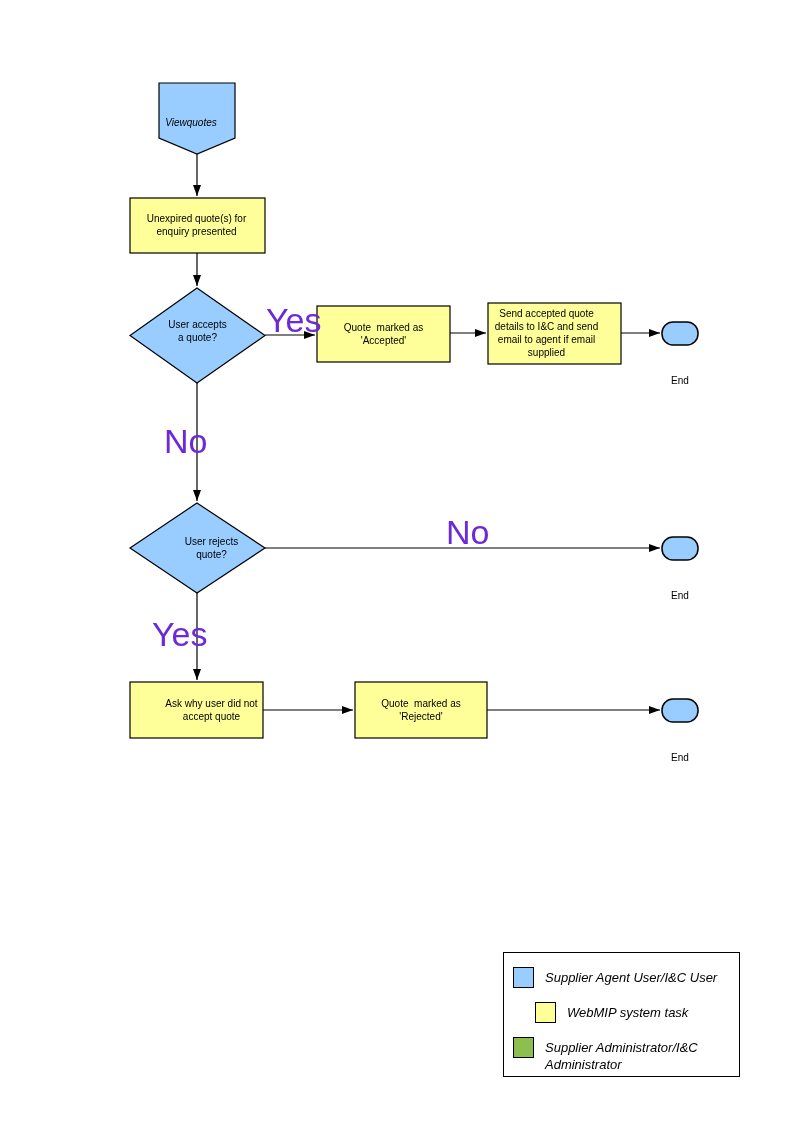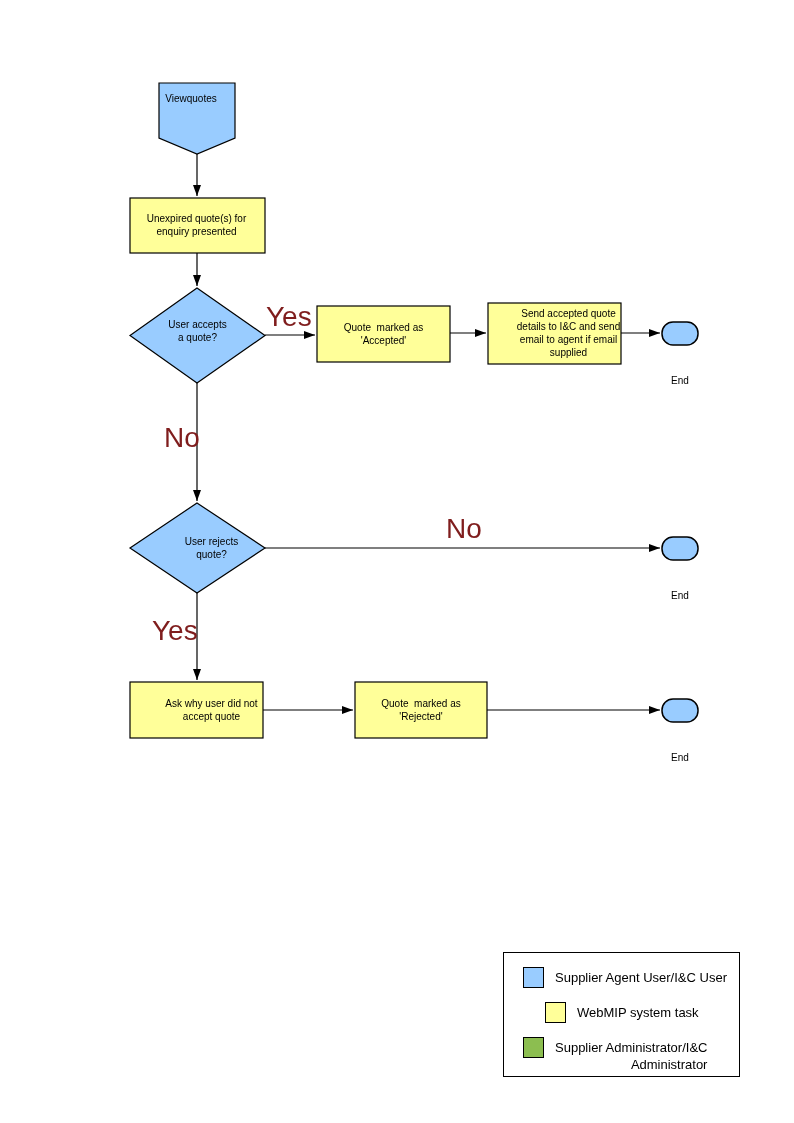--- a/index.html
+++ b/index.html
@@ -10,28 +10,28 @@
   }
   svg.layer { position:absolute; left:0; top:0; }
   .node-label {
     position:absolute; text-align:center; font-size:10px; line-height:13px;
     white-space:pre-wrap; color:#000;
   }
   .end-label {
     position:absolute; text-align:center; font-size:10px; line-height:13px; color:#000;margin-top:47px;
   }
   .edge-label {
-    position:absolute; font-size:28px; line-height:1; color:#7f1d1d;
+    position:absolute; font-size:34px; line-height:1; color:#6d28d9;
     letter-spacing:0px;
   }
   .legend {
     position:absolute; left:503px; top:952px; width:235px; height:123px;
     border:1px solid #000; background:#fff;
   }
-  .legend-row { position:absolute; left:19px; display:flex; align-items:flex-start; }
+  .legend-row { position:absolute; left:9px; display:flex; align-items:flex-start;font-style:italic; }
   .swatch { width:19px; height:19px; border:1px solid #000; flex:0 0 auto; margin-right:11px; }
   .legend-label { font-size:13px; line-height:17px; white-space:pre-wrap; padding-top:2px; }
 </style>
 </head>
 <body>
 
 <div id="canvas">
 
   <svg class="layer" width="794" height="1123" viewBox="0 0 794 1123">
     <defs>
@@ -60,32 +60,32 @@
     <rect x="355" y="682" width="132" height="56" stroke="#000" stroke-width="1.2" fill="#FFFF99"></rect>
 
     <polygon points="197,288 265,335.5 197,383 130,335.5" stroke="#000" stroke-width="1.2" fill="#99CCFF"></polygon>
     <polygon points="197,503 265,548 197,593 130,548" stroke="#000" stroke-width="1.2" fill="#99CCFF"></polygon>
 
     <rect x="662" y="322" width="36" height="23" rx="11" ry="11" stroke="#000" stroke-width="1.5" fill="#99CCFF"></rect>
     <rect x="662" y="537" width="36" height="23" rx="11" ry="11" stroke="#000" stroke-width="1.5" fill="#99CCFF"></rect>
     <rect x="662" y="699" width="36" height="23" rx="11" ry="11" stroke="#000" stroke-width="1.5" fill="#99CCFF"></rect>
   </svg>
 
-  <div class="node-label" style="left:159px; top:92px; width:64px;">Viewquotes</div>
+  <div class="node-label" style="left:159px; top:116px; width:64px;font-style:italic;">Viewquotes</div>
 
   <div class="node-label" style="left:129px; top:212px; width:135px;">Unexpired quote(s) for
 enquiry presented</div>
 
   <div class="node-label" style="left:130px; top:318px; width:135px;">User accepts
 a quote?</div>
 
   <div class="node-label" style="left:317px; top:321px; width:133px;">Quote  marked as
 'Accepted'</div>
 
-  <div class="node-label" style="left:510px; top:307px; width:117px;">Send accepted quote
+  <div class="node-label" style="left:488px; top:307px; width:117px;">Send accepted quote
 details to I&amp;C and send
 email to agent if email
 supplied</div>
 
   <div class="node-label" style="left:144px; top:535px; width:135px;">User rejects
 quote?</div>
 
   <div class="node-label" style="left:130px; top:697px; width:133px;padding-left:15px;">Ask why user did not
 accept quote</div>
 
@@ -103,20 +103,20 @@
 
   <div class="legend">
     <div class="legend-row" style="top:14px;">
       <span class="swatch" style="background-color: rgb(153, 204, 255);"></span>
       <span class="legend-label">Supplier Agent User/I&amp;C User</span>
     </div>
     <div class="legend-row" style="top:49px;padding-left:22px;">
       <span class="swatch" style="background-color: rgb(255, 255, 153);"></span>
       <span class="legend-label">WebMIP system task</span>
     </div>
-    <div class="legend-row" style="top:84px;text-align:right;">
+    <div class="legend-row" style="top:84px;">
       <span class="swatch" style="background-color: rgb(140, 190, 80);"></span>
       <span class="legend-label">Supplier Administrator/I&amp;C
 Administrator</span>
     </div>
   </div>
 
 </div>
 
 </body></html>

